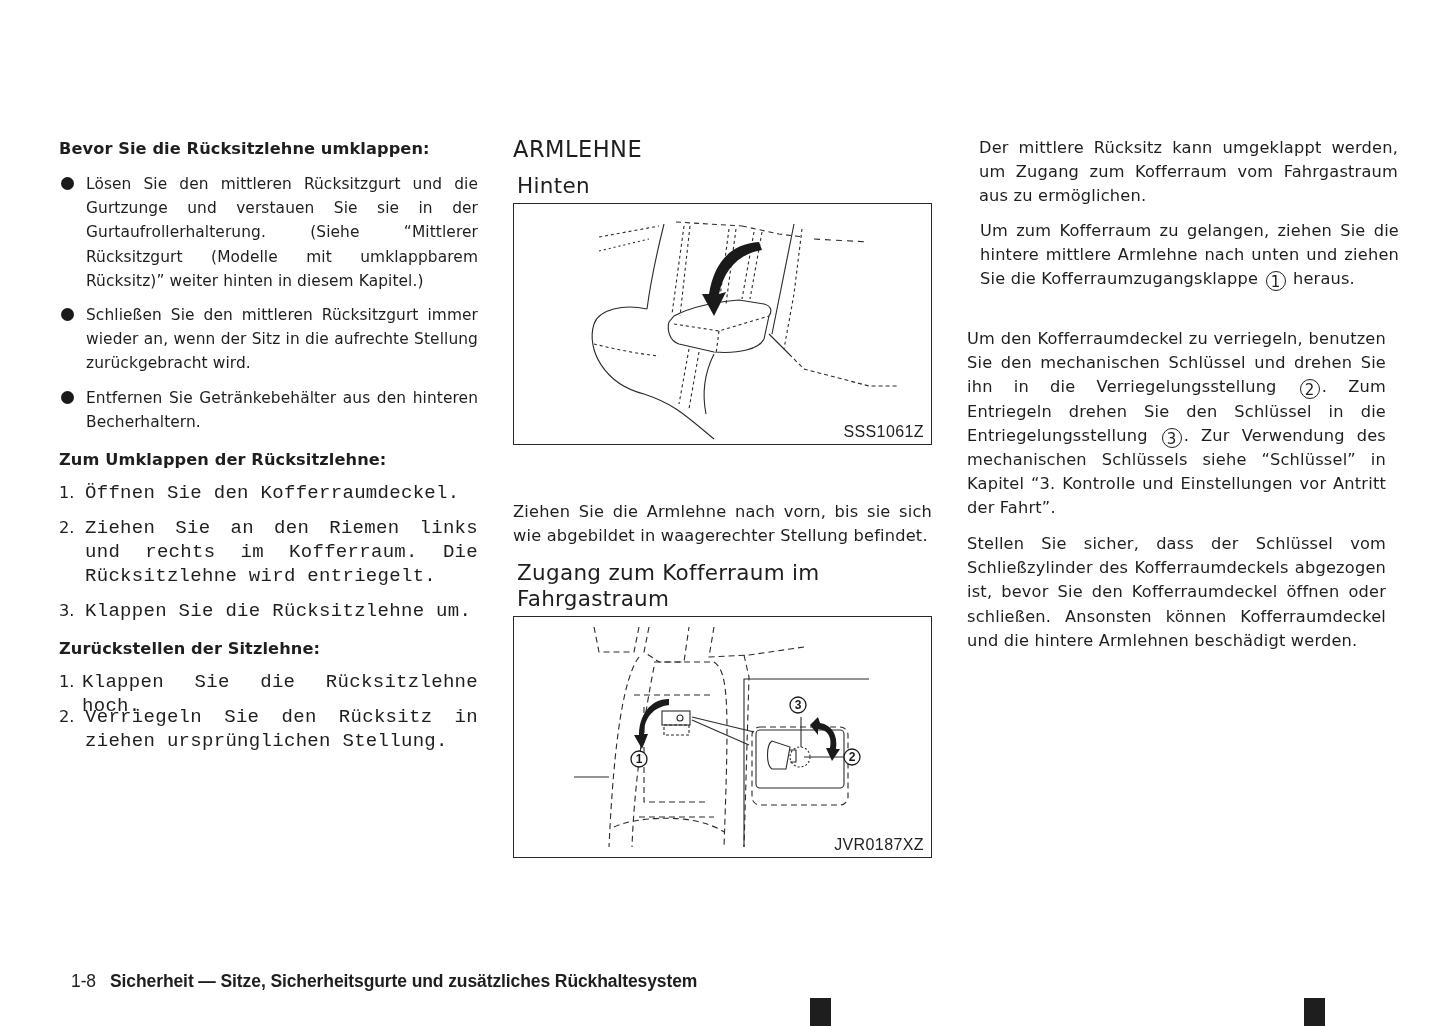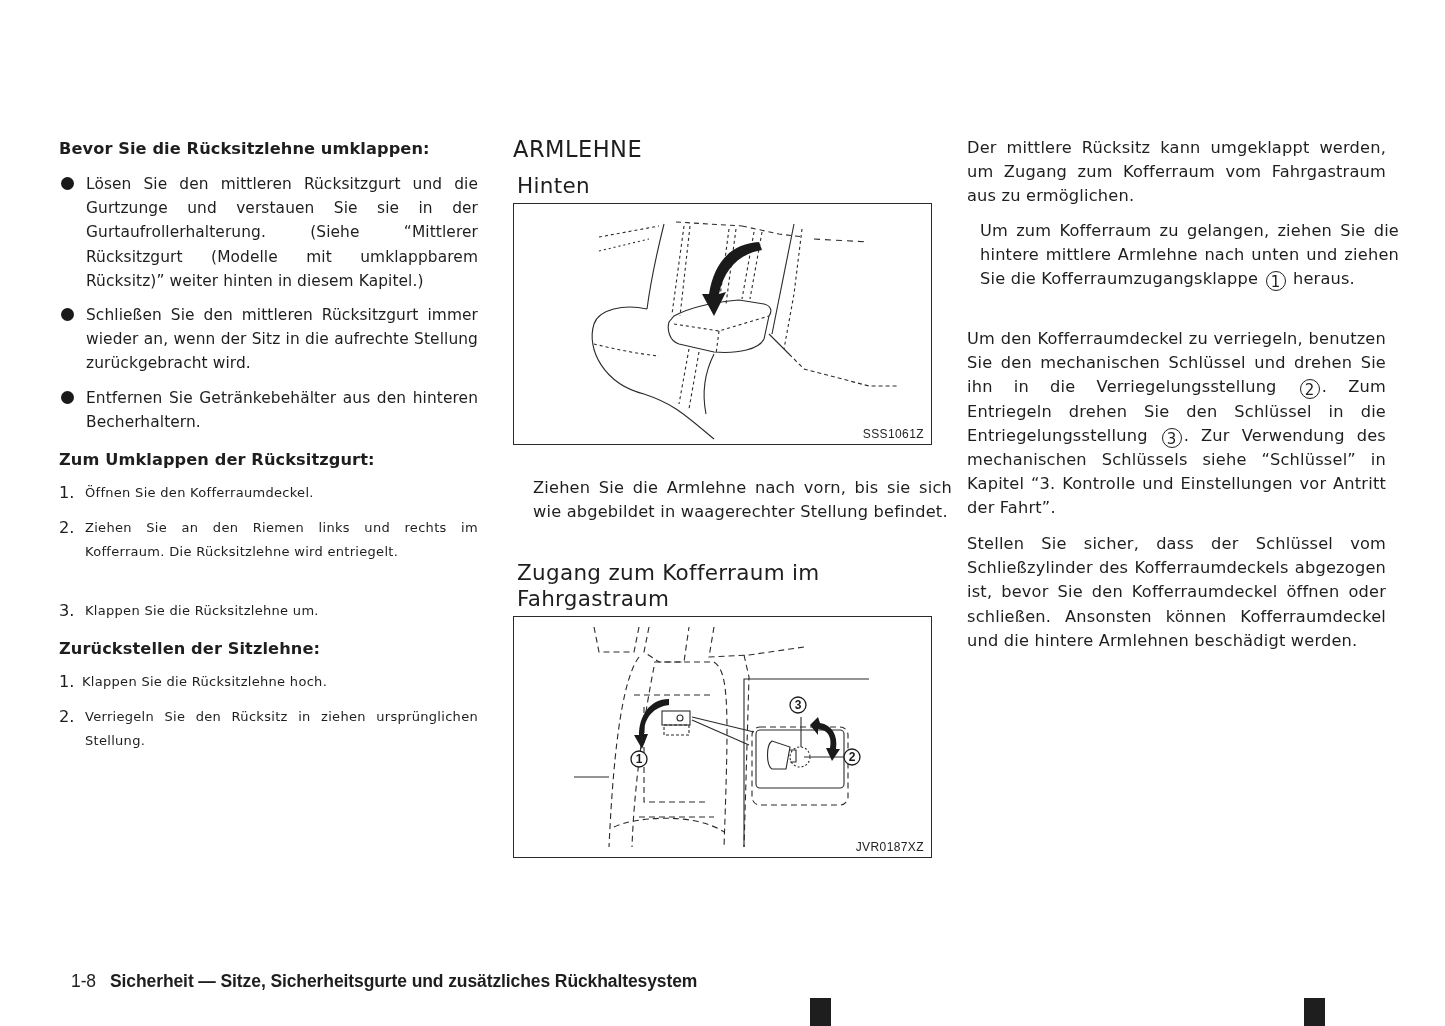--- a/index.html
+++ b/index.html
@@ -28,36 +28,36 @@
       border-radius: 50%; background: #1a1a1a;
     }
     .bullet-text {
       position: absolute; left: 27px; right: 0; top: 0;
       font-size: 15.4px; line-height: 24.2px; text-align: justify; letter-spacing: 0.1px;
     }
     .num-item { position: absolute; left: 0; width: 100%; }
     .num-label { position: absolute; left: 0; top: 0; font-size: 16.2px; line-height: 24.2px; }
     .num-text {
       position: absolute; left: 26px; right: 0; top: 0;
-      font-size: 13px; line-height: 24.2px; text-align: justify; letter-spacing: 0.3px;
+      font-size: 19px; line-height: 24.2px; text-align: justify; letter-spacing: 0.3px; font-family: Liberation Mono, monospace;
     }
     .h-section {
       position: absolute; left: 0; font-size: 22.5px; line-height: 26px; letter-spacing: 0.5px; white-space: nowrap;
     }
     .h-sub {
       position: absolute; left: 4px; font-size: 21.5px; line-height: 26px; letter-spacing: 0.3px;
     }
     .figure {
       position: absolute; left: 0; width: 417px;
       border: 1.6px solid #2a2a2a; background: #fff;
     }
     .figure svg { position: absolute; left: 0; top: 0; }
     .fig-code {
       position: absolute; right: 7px; bottom: 3px;
-      font-family: "Liberation Sans", sans-serif; font-size: 12px; letter-spacing: 0.4px; color: #222;
+      font-family: "Liberation Sans", sans-serif; font-size: 16px; letter-spacing: 0.4px; color: #222;
     }
     .circ {
       display: inline-block; width: 20px; height: 20px; line-height: 20px;
       border: 1.4px solid #1e1e1e; border-radius: 50%; text-align: center;
       font-size: 15px; vertical-align: -3px; margin: 0 2px; box-sizing: border-box;
     }
     .footer {
       position: absolute; left: 59px; top: 970px; font-size: 17.5px; line-height: 22px;
       font-family: "Liberation Sans", sans-serif; white-space: nowrap; letter-spacing: -0.1px;
     }
@@ -77,21 +77,21 @@
   </div>
   <div class="bullet-item" style="top:303px;">
     <span class="bullet-dot"></span>
     <div class="bullet-text">Schließen Sie den mittleren Rücksitzgurt immer wieder an, wenn der Sitz in die aufrechte Stellung zurückgebracht wird.</div>
   </div>
   <div class="bullet-item" style="top:386px;">
     <span class="bullet-dot"></span>
     <div class="bullet-text">Entfernen Sie Getränkebehälter aus den hinteren Becherhaltern.</div>
   </div>
 
-  <div class="h-bold" style="top:449px;">Zum Umklappen der Rücksitzgurt:</div>
+  <div class="h-bold" style="top:449px;">Zum Umklappen der Rücksitzlehne:</div>
 
   <div class="num-item" style="top:481px;">
     <span class="num-label">1.</span>
     <div class="num-text">Öffnen Sie den Kofferraumdeckel.</div>
   </div>
   <div class="num-item" style="top:516px;">
     <span class="num-label">2.</span>
     <div class="num-text">Ziehen Sie an den Riemen links und rechts im Kofferraum. Die Rücksitzlehne wird entriegelt.</div>
   </div>
   <div class="num-item" style="top:599px;">
@@ -149,21 +149,21 @@
         <path d="M185 148 L175 205" stroke-dasharray="3 3"></path>
         <path d="M200 150 C190 170 188 190 192 210"></path>
         <path d="M255 130 L275 150"></path>
       </g>
 
       <path d="M245 38 C215 40 200 60 195 90 L188 90 L200 112 L212 88 L205 90 C210 65 225 50 248 46 Z" fill="#1a1a1a"></path>
     </svg>
     <span class="fig-code">SSS1061Z</span>
   </div>
 
-  <p class="p" style="top:476px;margin-left:20px;">Ziehen Sie die Armlehne nach vorn, bis sie sich wie abgebildet in waagerechter Stellung befindet.</p>
+  <p class="p" style="top:500px;">Ziehen Sie die Armlehne nach vorn, bis sie sich wie abgebildet in waagerechter Stellung befindet.</p>
 
   <div class="h-sub" style="top:560px; width:340px;">Zugang zum Kofferraum im Fahrgastraum</div>
 
   <div class="figure" style="top:616px; height:240px;">
     <svg width="417" height="240" viewBox="0 0 417 240">
       <g fill="none" stroke="#2a2a2a" stroke-width="1.1">
         <path d="M80 10 L85 35 L120 35 L125 10" stroke-dasharray="6 4"></path>
         <path d="M135 10 L130 35 L145 45 L170 45 L175 10" stroke-dasharray="6 4"></path>
         <path d="M200 10 L195 40 L235 38 L290 30" stroke-dasharray="6 4"></path>
 
@@ -207,21 +207,21 @@
         <text x="338" y="144">2</text>
         <circle cx="284" cy="88" r="8" fill="#fff" stroke="#1a1a1a" stroke-width="1.3"></circle>
         <text x="284" y="92">3</text>
       </g>
     </svg>
     <span class="fig-code">JVR0187XZ</span>
   </div>
 </div>
 
 <div class="col col-right">
-  <p class="p" style="top:136px;">Der mittlere Rücksitz kann umgeklappt werden, um Zugang zum Kofferraum vom Fahrgastraum aus zu ermöglichen.</p>
+  <p class="p" style="top:136px;margin-left:12px;">Der mittlere Rücksitz kann umgeklappt werden, um Zugang zum Kofferraum vom Fahrgastraum aus zu ermöglichen.</p>
 
   <p class="p" style="top:219px;margin-left:13px;">
     <span>Um zum Kofferraum zu gelangen, ziehen Sie die hintere mittlere Armlehne nach unten und ziehen Sie die Kofferraumzugangsklappe</span>
     <span class="circ">1</span>
     <span>heraus.</span>
   </p>
 
   <p class="p" style="top:327px;">
     <span>Um den Kofferraumdeckel zu verriegeln, benutzen Sie den mechanischen Schlüssel und drehen Sie ihn in die Verriegelungsstellung</span>
     <span class="circ">2</span><span>. Zum Entriegeln drehen Sie den Schlüssel in die Entriegelungsstellung</span>

